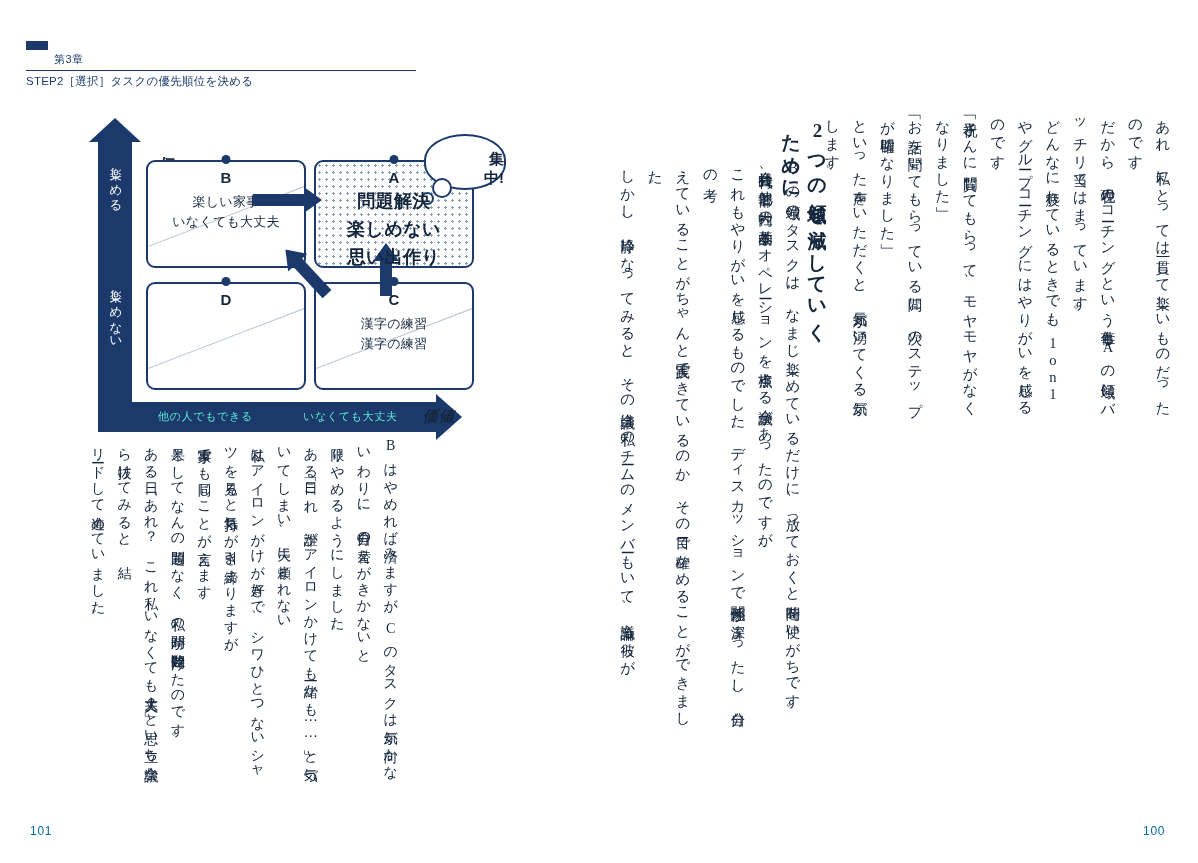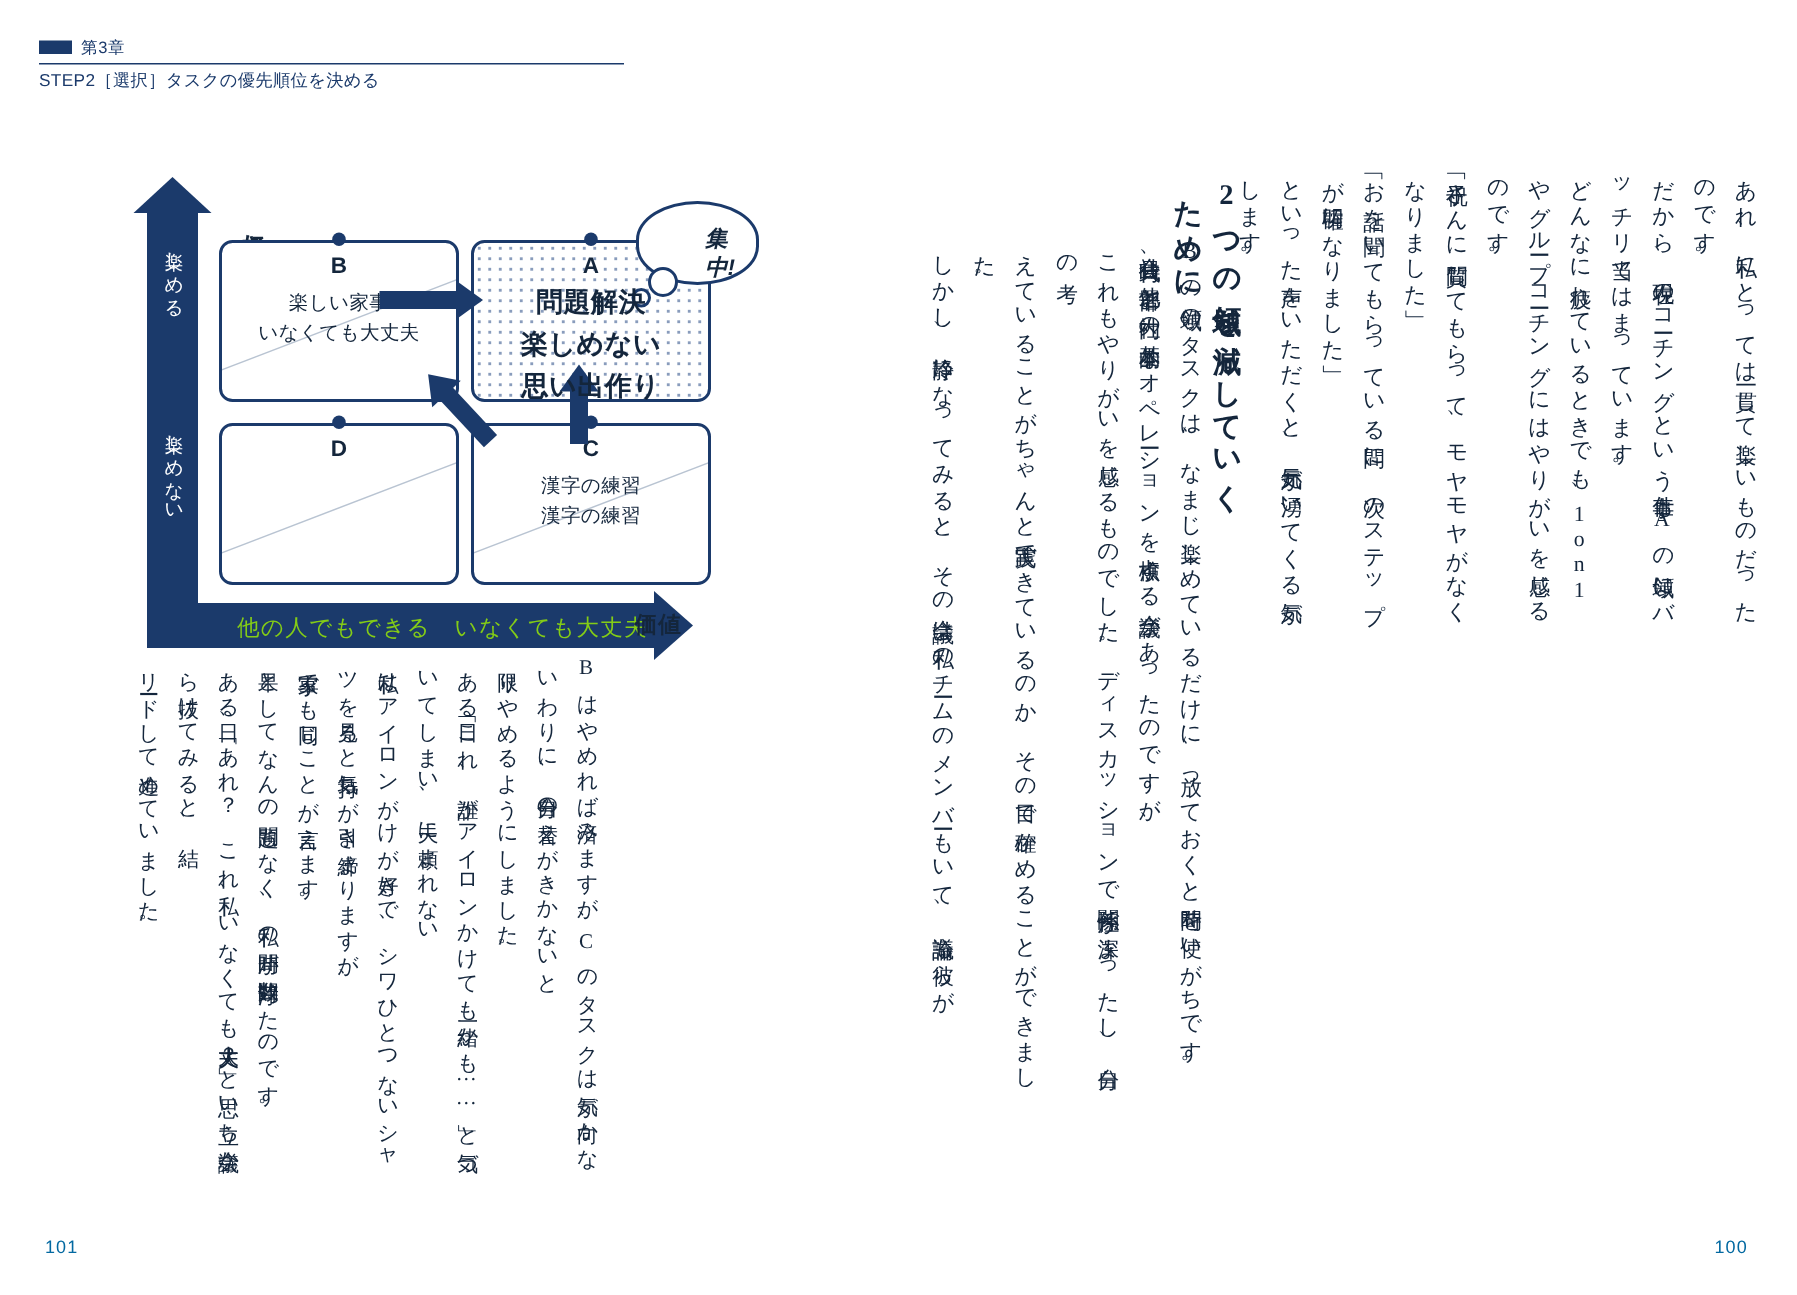--- a/index.html
+++ b/index.html
@@ -10,21 +10,21 @@
     color:#14263c;
     position:relative;
     overflow:hidden;
   }
   .page{position:absolute;left:0;top:0;width:1198px;height:863px;}
 
   
   .runhead{position:absolute;left:26px;top:24px;width:420px;}
   .runhead .chapline{display:flex;align-items:center;gap:6px;}
   .runhead .bar{width:22px;height:9px;background:#1b3a6b;display:inline-block;}
-  .runhead .chap{font-size:11px;color:#1b3a6b;letter-spacing:.04em;}
+  .runhead .chap{font-size:11px;color:#1b3a6b;letter-spacing:.04em;margin-top:28px;}
   .runhead .rule{width:390px;height:1px;background:#1b3a6b;margin:3px 0 3px 0;}
   .runhead .sub{font-size:11.5px;color:#1b3a6b;letter-spacing:.02em;}
 
   
   .pnum{position:absolute;font-size:12px;color:#0369a1;letter-spacing:.06em;}
   .pnum.left{left:30px;top:824px;}
   .pnum.right{left:1143px;top:824px;}
 
   
   .vtext{
@@ -55,33 +55,33 @@
     font-size:19px;
     letter-spacing:.08em;
     color:#14263c;
   }
 
   
   .diagram{position:absolute;left:78px;top:120px;width:430px;height:310px;}
 
   .axis-label{position:absolute;font-weight:bold;color:#14263c;}
   .lab-suki{left:80px;top:24px;font-size:15px;writing-mode:vertical-rl;text-orientation:upright;letter-spacing:.12em;}
-  .lab-kachi{left:345px;top:287px;font-size:15px;letter-spacing:.06em;}
+  .lab-kachi{left:345px;top:287px;font-size:15px;letter-spacing:.06em;font-style:italic;}
 
   
   .vaxis{position:absolute;left:20px;top:20px;width:34px;height:262px;background:#1b3a6b;}
   .vaxis:after{content:"";position:absolute;left:-9px;top:-22px;border-left:26px solid transparent;border-right:26px solid transparent;border-bottom:24px solid #1b3a6b;}
   .vaxis .t{position:absolute;color:#fff;font-size:12.5px;writing-mode:vertical-rl;text-orientation:upright;letter-spacing:.1em;left:9px;}
   .vaxis .t1{top:18px;}
   .vaxis .t2{top:140px;}
 
   
   .haxis{position:absolute;left:20px;top:282px;width:340px;height:30px;background:#1b3a6b;}
   .haxis:after{content:"";position:absolute;right:-24px;top:-8px;border-top:23px solid transparent;border-bottom:23px solid transparent;border-left:26px solid #1b3a6b;}
-  .haxis .t{position:absolute;color:#84cc16;font-size:15px;top:7px;letter-spacing:.06em;}
+  .haxis .t{position:absolute;color:#5eead4;font-size:11px;top:7px;letter-spacing:.06em;}
   .haxis .t1{left:60px;}
   .haxis .t2{left:205px;}
 
   
   .qbox{position:absolute;width:156px;height:104px;border:2px solid #1b3a6b;border-radius:9px;background:#ffffff;}
   .qbox .letter{position:absolute;left:50%;transform:translateX(-50%);top:7px;font-weight:bold;font-size:15px;color:#14263c;}
   .qbox .pin{position:absolute;left:50%;transform:translateX(-50%);top:-7px;width:9px;height:9px;border-radius:50%;background:#1b3a6b;}
   .qbox .lines{position:absolute;left:0;top:0;width:100%;height:100%;overflow:hidden;}
   .qbox .lines i{position:absolute;display:block;height:1px;background:#b9c4d2;width:190%;left:-45%;transform:rotate(-21deg);}
   .qbox .txt{position:absolute;left:0;right:0;top:30px;text-align:center;font-size:13px;line-height:1.55;color:#14263c;letter-spacing:.02em;}
@@ -93,21 +93,21 @@
 
   
   #qA .dots{position:absolute;left:0;top:0;width:100%;height:100%;border-radius:7px;
     background-image:radial-gradient(#2a4d86 1.1px, transparent 1.2px);
     background-size:7px 7px;opacity:.55;}
   #qA .txt{position:relative;z-index:3;font-weight:bold;}
   #qA .letter{z-index:3;}
 
   
   .bubble{position:absolute;left:346px;top:14px;width:78px;height:52px;border:2px solid #1b3a6b;border-radius:50%/46%;background:#fff;}
-  .bubble span{position:absolute;left:0;right:0;top:14px;text-align:left;font-weight:bold;font-size:15px;font-style:italic;color:#14263c;padding-left:44px;}
+  .bubble span{position:absolute;left:0;right:0;top:14px;text-align:right;font-weight:bold;font-size:15px;color:#14263c;padding-left:44px;}
   .bubble:before{content:"";position:absolute;left:6px;top:42px;width:16px;height:16px;border:2px solid #1b3a6b;border-radius:50%;background:#fff;}
   .bubble:after{content:"";position:absolute;left:-5px;top:56px;width:9px;height:9px;border:2px solid #1b3a6b;border-radius:50%;background:#fff;}
 
   
   .arw{position:absolute;background:#1b3a6b;}
   #arw1{left:175px;top:74px;width:52px;height:12px;}
   #arw1:after{content:"";position:absolute;right:-17px;top:-7px;border-top:13px solid transparent;border-bottom:13px solid transparent;border-left:18px solid #1b3a6b;}
   #arw2{left:228px;top:136px;width:12px;height:44px;transform:rotate(-43deg);transform-origin:50% 50%;}
   #arw2:after{content:"";position:absolute;left:-7px;top:-17px;border-left:13px solid transparent;border-right:13px solid transparent;border-bottom:18px solid #1b3a6b;}
   #arw3{left:302px;top:140px;width:12px;height:36px;}

